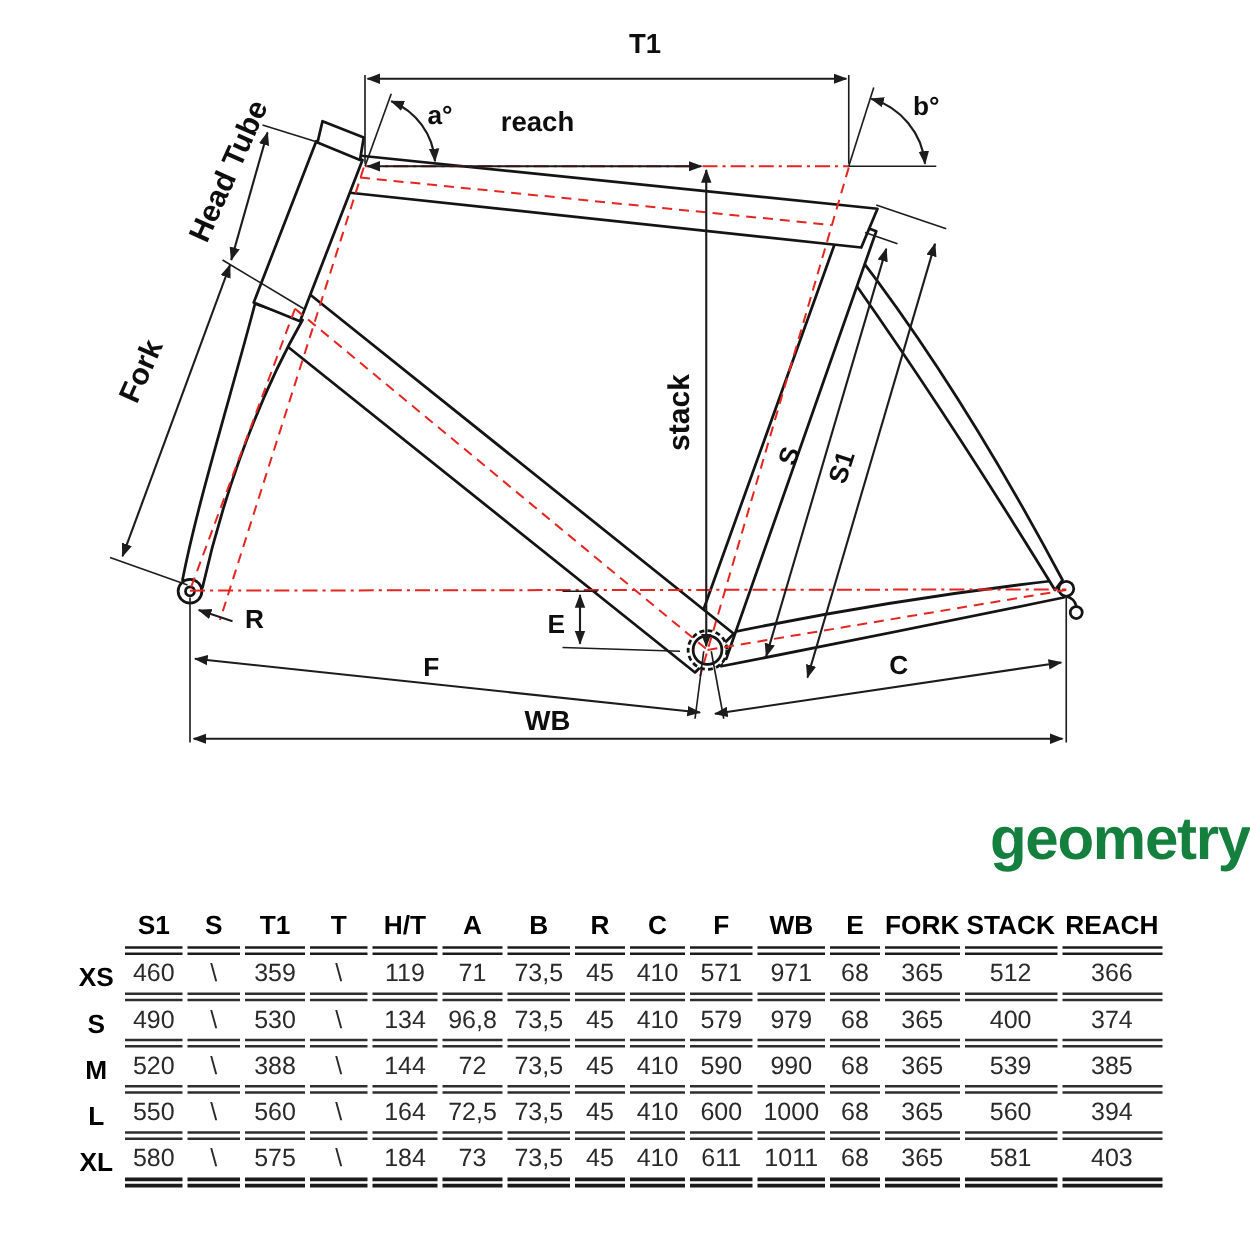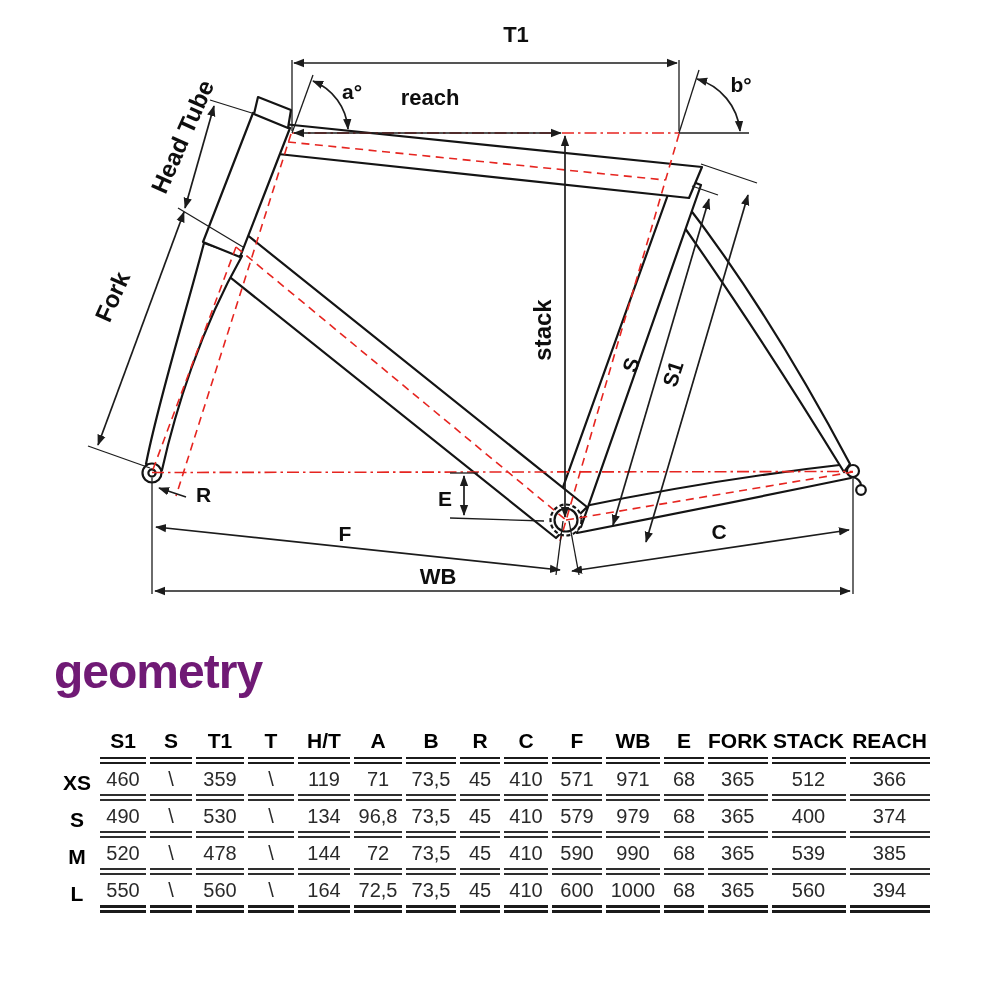--- a/index.html
+++ b/index.html
@@ -6,21 +6,21 @@
   body{width:1000px;height:1000px;font-family:"Liberation Sans",sans-serif;overflow:hidden;}
   svg.diagram{display:block;}
   svg text{fill:#0e0e0e;}
   .t22{font-size:22px;font-weight:bold;}
   .t21{font-size:21px;font-weight:bold;}
   .t24{font-size:24px;font-weight:bold;}
   .frame path,.frame circle{fill:#fff;stroke:#141414;stroke-width:2.2;stroke-linejoin:round;}
   .red line,.red path{stroke:#e62520;stroke-width:1.6;fill:none;}
   .ext line,.ext path{stroke:#1c1c1c;stroke-width:1.3;fill:none;}
   .dims line,.dims path{stroke:#1c1c1c;stroke-width:1.7;fill:none;}
-  h1.title{font-size:48px;font-weight:bold;letter-spacing:-1px;color:#701a75;margin:26px 0 26px 54px;}
+  h1.title{font-size:48px;font-weight:bold;letter-spacing:-1px;color:#15803d;margin:26px 0 26px 54px;text-align:right;}
   table.geo{border-collapse:separate;border-spacing:4px 0;margin-left:52px;table-layout:fixed;}
   table.geo th,table.geo td{padding:0;text-align:center;vertical-align:middle;}
   table.geo thead th{font-size:21px;font-weight:bold;color:#000;height:32px;border-bottom:7px double #1b1b1b;}
   table.geo tbody td{font-size:20px;font-weight:normal;color:#2a2a2a;height:30px;border-bottom:7px double #2e2e2e;}
   table.geo tbody tr:last-child td{border-bottom:8px double #1b1b1b;}
   table.geo .rowlab{text-align:center;font-size:21px;font-weight:bold;color:#000;border-bottom:none !important;padding-left:2px;}
 </style>
 </head>
 <body>
 
@@ -189,21 +189,21 @@
       <td>979</td>
       <td>68</td>
       <td>365</td>
       <td>400</td>
       <td>374</td>
     </tr>
     <tr>
       <th class="rowlab">M</th>
       <td>520</td>
       <td>\</td>
-      <td>478</td>
+      <td>388</td>
       <td>\</td>
       <td>144</td>
       <td>72</td>
       <td>73,5</td>
       <td>45</td>
       <td>410</td>
       <td>590</td>
       <td>990</td>
       <td>68</td>
       <td>365</td>
@@ -221,14 +221,32 @@
       <td>73,5</td>
       <td>45</td>
       <td>410</td>
       <td>600</td>
       <td>1000</td>
       <td>68</td>
       <td>365</td>
       <td>560</td>
       <td>394</td>
     </tr>
+    <tr>
+      <th class="rowlab">XL</th>
+      <td>580</td>
+      <td>\</td>
+      <td>575</td>
+      <td>\</td>
+      <td>184</td>
+      <td>73</td>
+      <td>73,5</td>
+      <td>45</td>
+      <td>410</td>
+      <td>611</td>
+      <td>1011</td>
+      <td>68</td>
+      <td>365</td>
+      <td>581</td>
+      <td>403</td>
+    </tr>
   </tbody>
 </table>
 
 </body></html>

